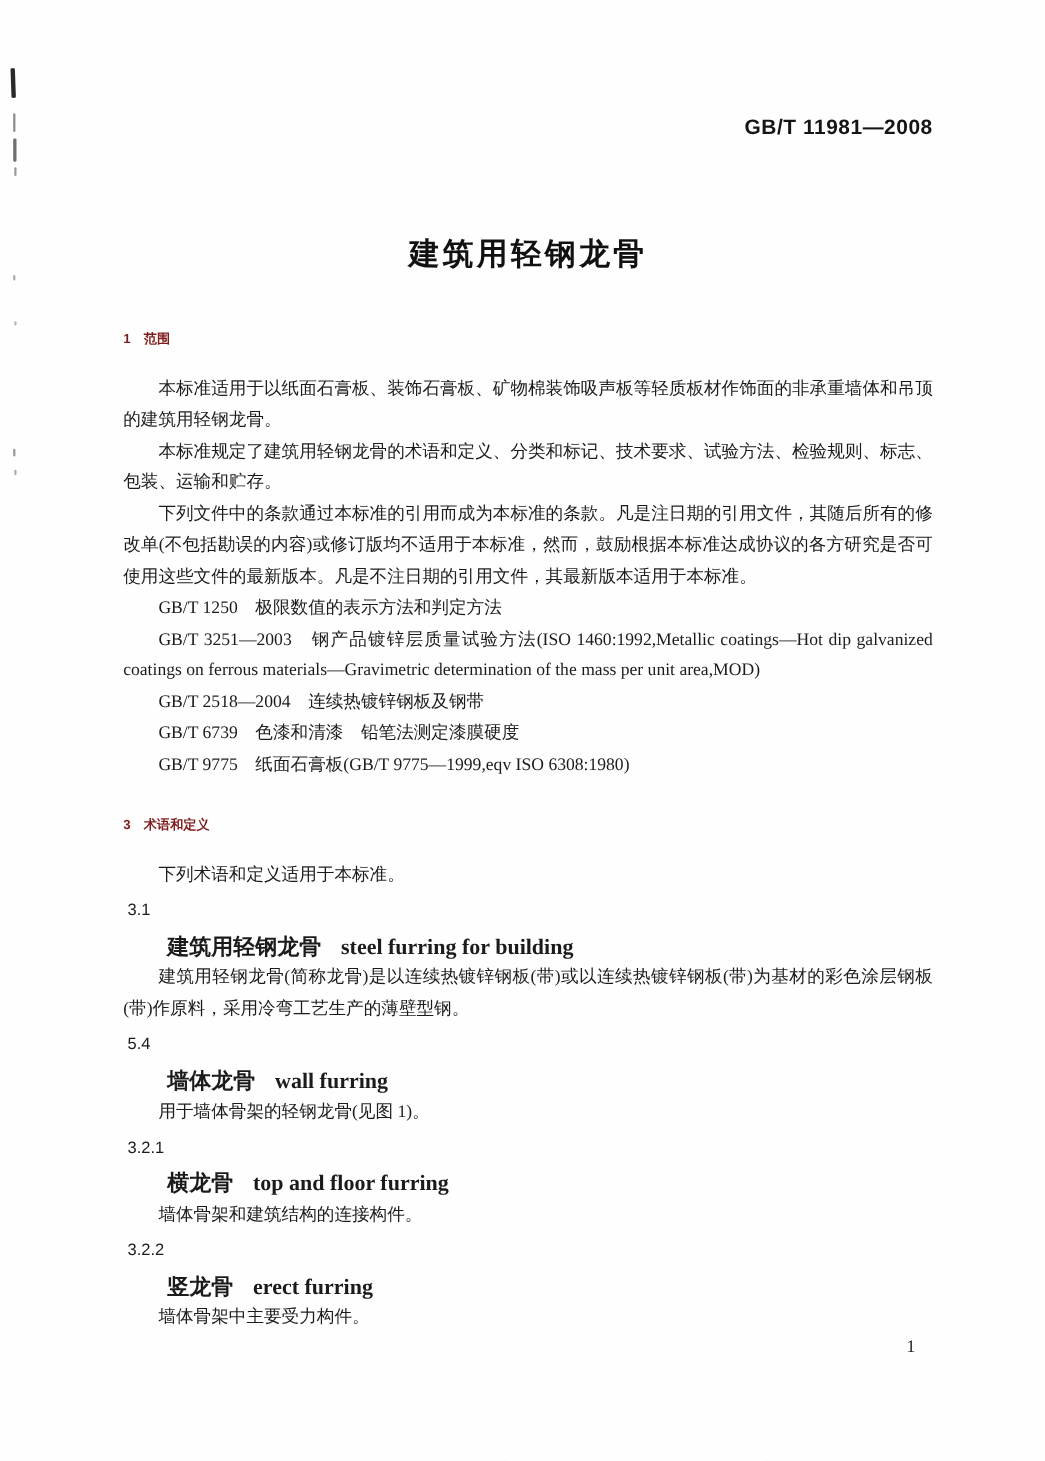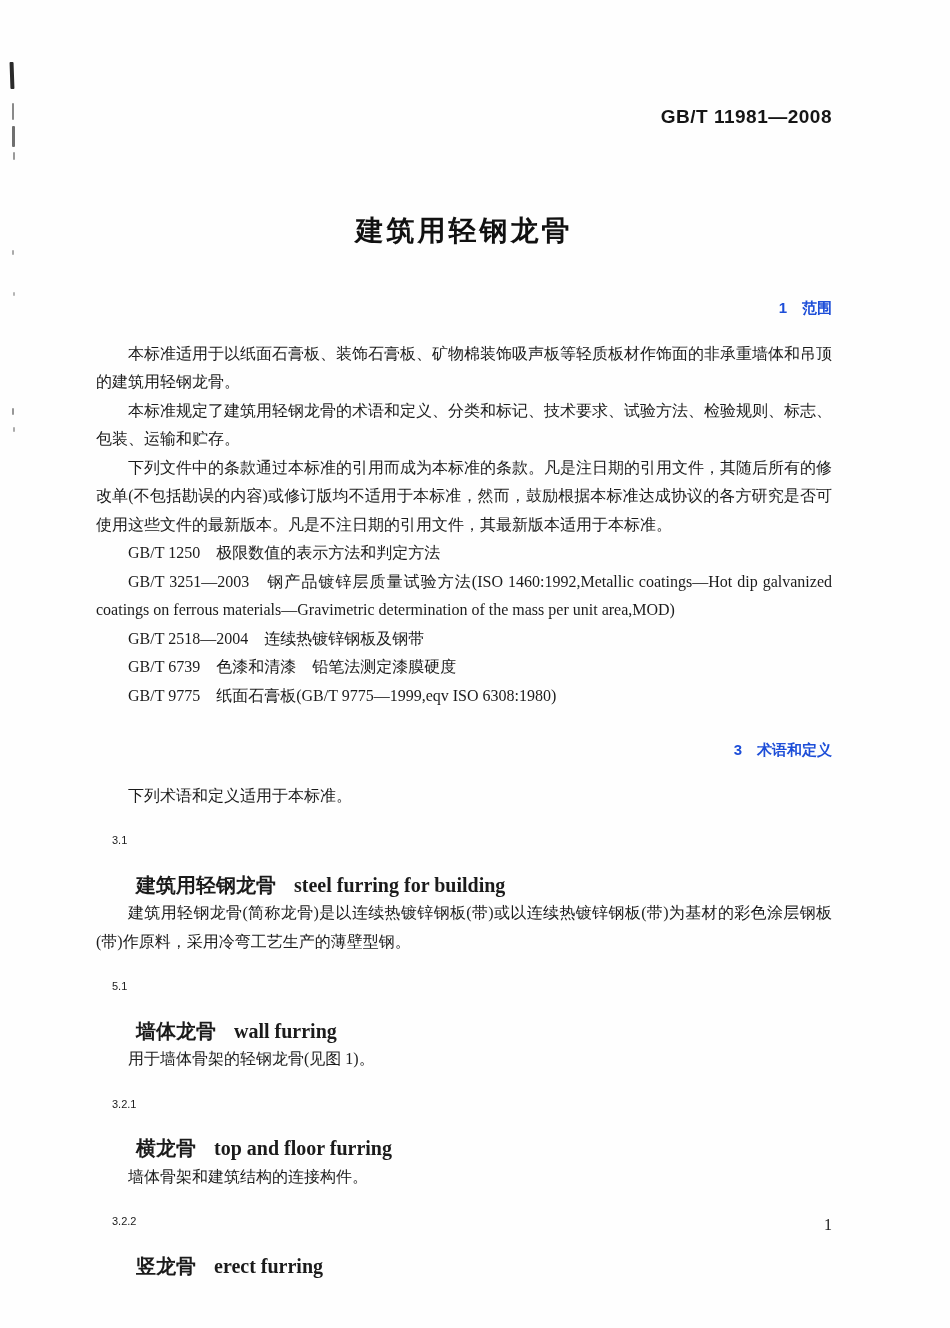--- a/index.html
+++ b/index.html
@@ -11,21 +11,21 @@
     position: relative;
     width: 950px;
     height: 1328px;
     margin: 0 auto;
     background: #fefefe;
     color: #1b1b1b;
     overflow: hidden;
   }
   .content {
     position: absolute;
-    left: 96px;
+    left: 112px;
     top: 0;
     width: 736px;
   }
   .doc-header {
     margin-top: 106px;
     text-align: right;
     font-family: "Liberation Sans", "DejaVu Sans", sans-serif;
     font-weight: bold;
     font-size: 19px;
     letter-spacing: 0.5px;
@@ -43,39 +43,39 @@
   .doc-body {
     margin-top: 44px;
     font-size: 16px;
     line-height: 28.5px;
     text-align: justify;
     color: #1b1b1b;
   }
   .sec-heading {
     font-family: "Liberation Sans", "DejaVu Sans", sans-serif;
     font-weight: bold;
-    font-size: 15px;
+    font-size: 12px;
     margin: 26px 0 17px 0;
-    color: #1d4ed8;
-    text-align: right;
+    color: #7f1d1d;
+    text-align: left;
   }
   .sec-heading:first-child { margin-top: 0; }
   .para {
     margin: 0;
     text-indent: 2em;
   }
   .ref-item {
     margin: 0;
     text-indent: 2em;
   }
   .clause-num {
-    margin: 16px;
+    margin: 4px;
     text-indent: 0;
     font-family: "Liberation Sans", "DejaVu Sans", sans-serif;
-    font-size: 11px;
+    font-size: 15px;
   }
   .term-line {
     margin: 0;
     text-indent: 2em;
     font-weight: bold;
     font-family: "Liberation Sans", "DejaVu Sans", sans-serif;
     font-size: 20px;
   }
   .term-en {
     font-family: "Liberation Serif", "DejaVu Serif", serif;
@@ -137,40 +137,41 @@
 
       <div>
         <p class="clause-num">3.1</p>
         <p class="term-line">
           <span class="term-zh">建筑用轻钢龙骨</span><span class="term-en">steel furring for building</span>
         </p>
         <p class="para">建筑用轻钢龙骨(简称龙骨)是以连续热镀锌钢板(带)或以连续热镀锌钢板(带)为基材的彩色涂层钢板(带)作原料，采用冷弯工艺生产的薄壁型钢。</p>
       </div>
 
       <div>
-        <p class="clause-num">5.1</p>
+        <p class="clause-num">5.4</p>
         <p class="term-line">
           <span class="term-zh">墙体龙骨</span><span class="term-en">wall furring</span>
         </p>
         <p class="para">用于墙体骨架的轻钢龙骨(见图 1)。</p>
       </div>
 
       <div>
         <p class="clause-num">3.2.1</p>
         <p class="term-line">
           <span class="term-zh">横龙骨</span><span class="term-en">top and floor furring</span>
         </p>
         <p class="para">墙体骨架和建筑结构的连接构件。</p>
       </div>
 
       <div>
         <p class="clause-num">3.2.2</p>
         <p class="term-line">
           <span class="term-zh">竖龙骨</span><span class="term-en">erect furring</span>
         </p>
+        <p class="para">墙体骨架中主要受力构件。</p>
       </div>
 
     </div>
   </div>
 
   <div class="page-number">1</div>
 
 </div>
 
 </body></html>

